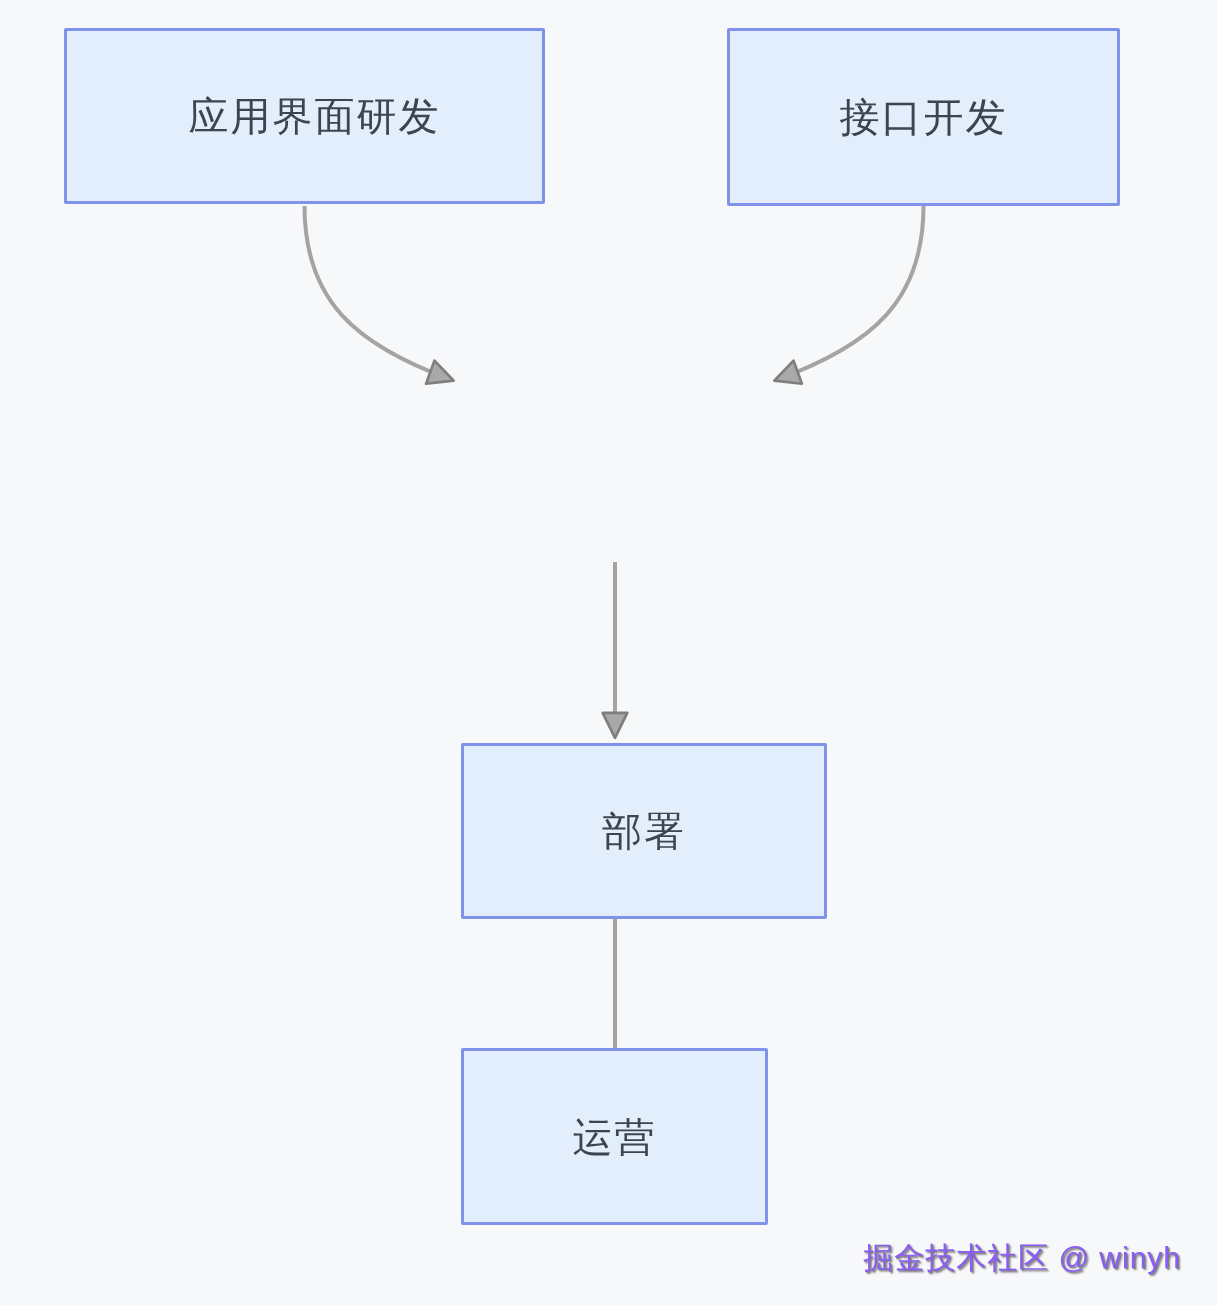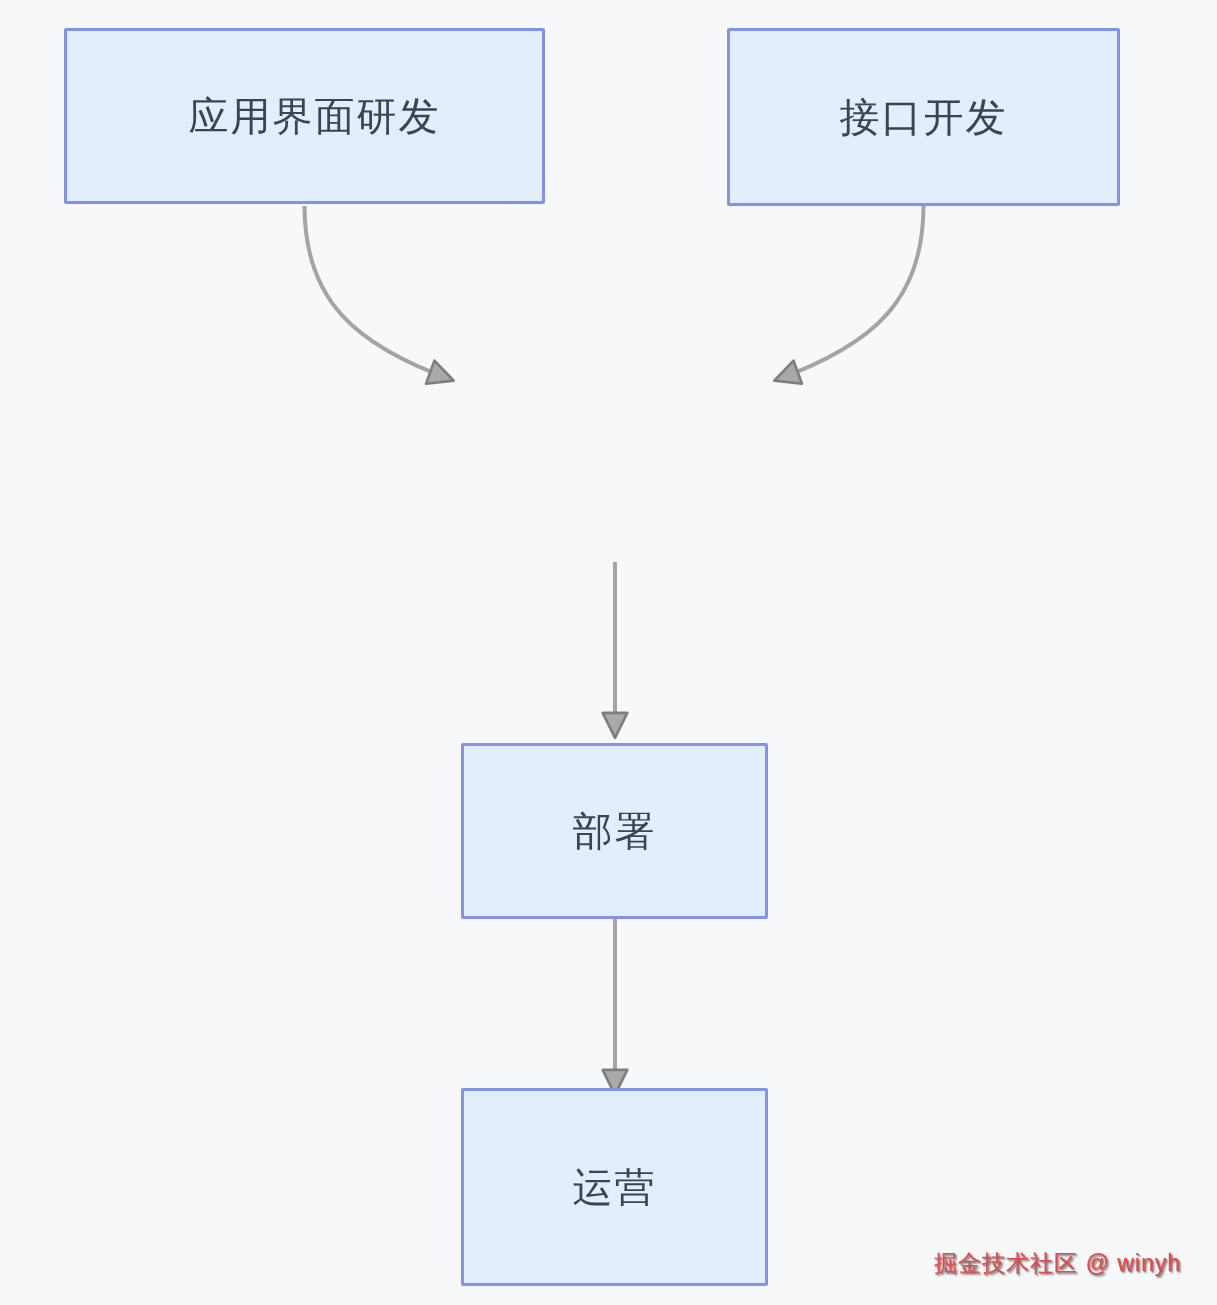--- a/index.html
+++ b/index.html
@@ -41,29 +41,29 @@
     font-size: 40px;
     line-height: 1;
     color: #3b4551;
     letter-spacing: 2px;
     white-space: nowrap;
     user-select: none;
   }
   #node-ui-dev   { left: 64px;  top: 28px;   width: 481px; height: 176px; padding-left: 20px; }
   #node-api-dev  { left: 727px; top: 28px;   width: 393px; height: 178px; text-align: center; }
   #node-debug    { left: 461px; top: 385px;  width: 307px; height: 177px; }
-  #node-deploy   { left: 461px; top: 743px;  width: 307px; height: 176px; }
-  #node-operate  { left: 461px; top: 1088px; width: 307px; height: 198px; }
+  #node-deploy   { left: 461px; top: 743px;  width: 366px; height: 176px; }
+  #node-operate  { left: 461px; top: 1048px; width: 307px; height: 177px; }
   .watermark {
     position: absolute;
     right: 36px;
     bottom: 26px;
-    font-size: 23px;
+    font-size: 30px;
     letter-spacing: 1px;
-    color: #ef4444;
+    color: #8b5cf6;
     text-shadow: 2px 2px 2px rgba(100,100,100,0.75), 1px 1px 1px rgba(60,60,60,0.5);
     white-space: nowrap;
     user-select: none;
   }
 </style>
 </head>
 <body>
 
 <div class="canvas">
 

